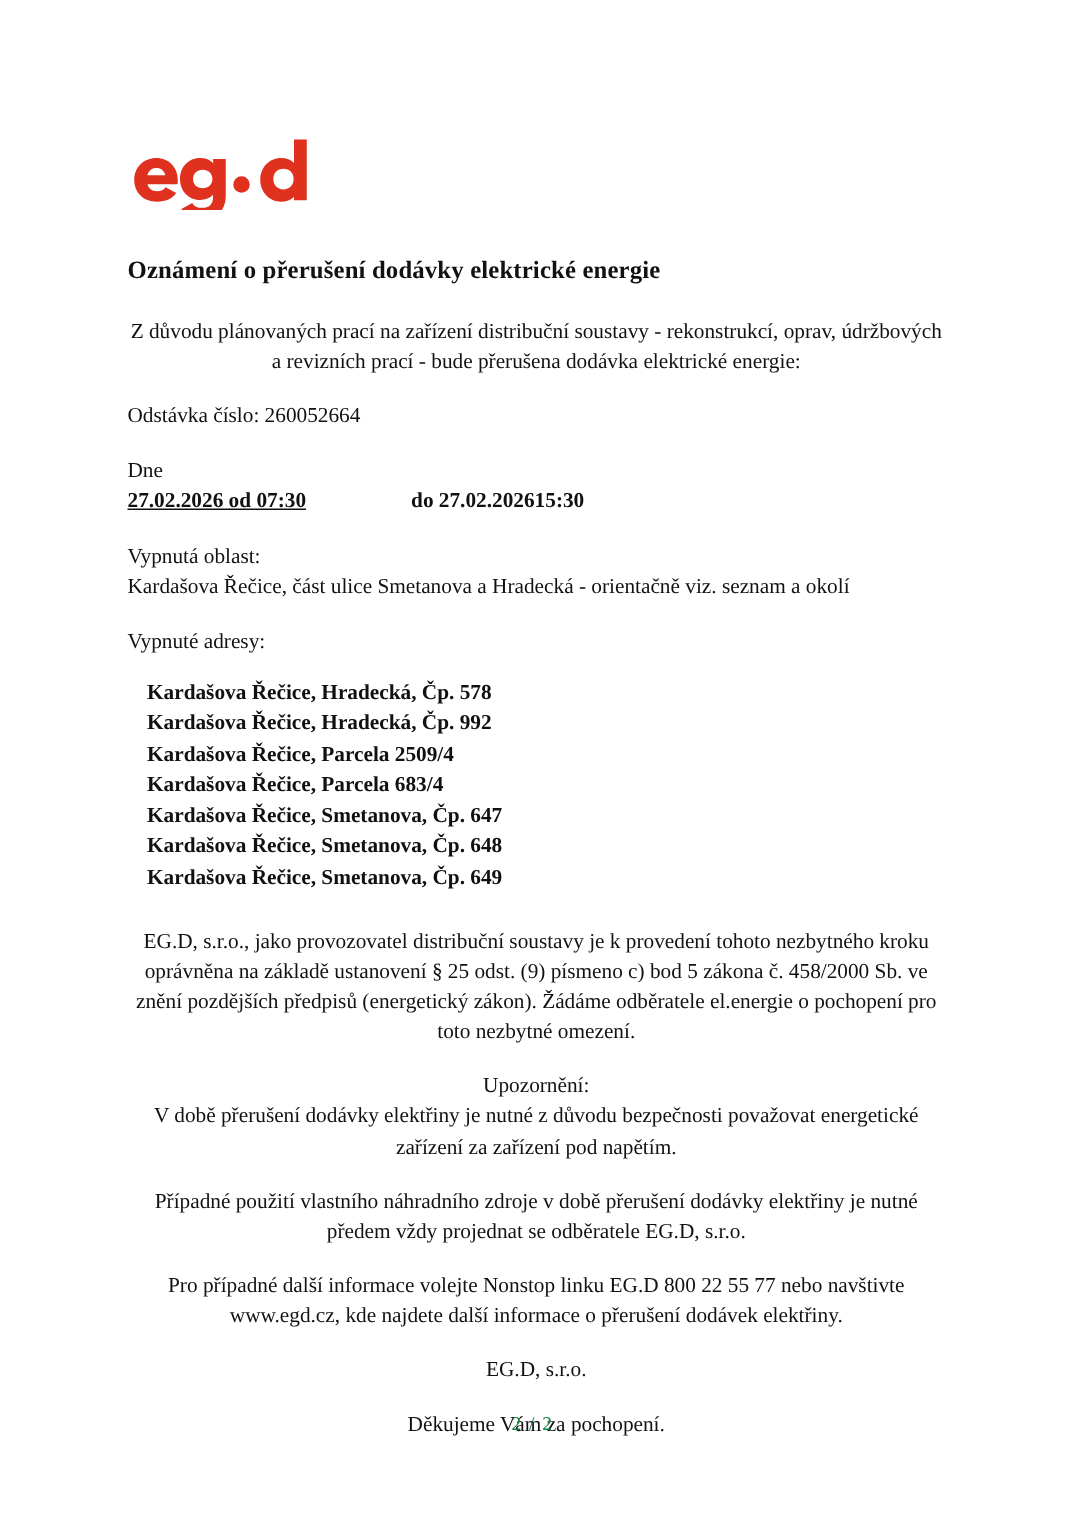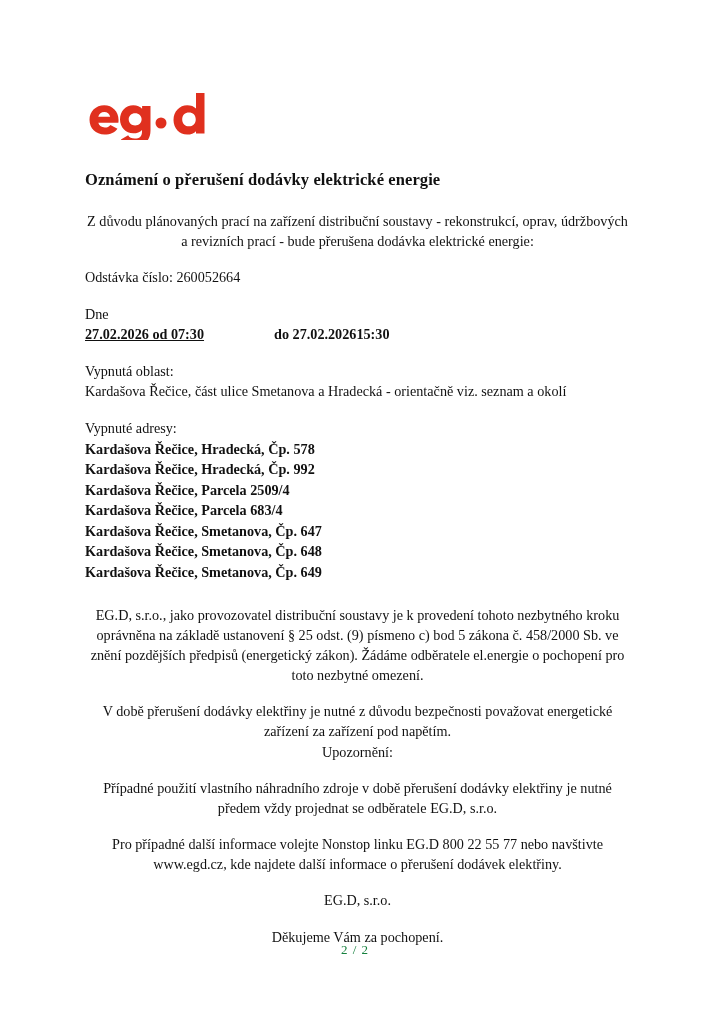--- a/index.html
+++ b/index.html
@@ -61,21 +61,21 @@
 
   .bold-head {
     font-size: 14.2px;
     font-weight: normal;
     line-height: 1.45;
     margin: 0;
   }
 
   .addr-list {
     list-style: none;
-    margin: 0;
+    margin: 13px;
     padding: 0;
   }
   .addr-list li {
     font-size: 14.2px;
     font-weight: bold;
     line-height: 1.45;
     margin: 0;
   }
 
   .spacer-sm { height: 6px; }
@@ -161,22 +161,22 @@
         <li>Kardašova Řečice, Smetanova, Čp. 648</li>
         <li>Kardašova Řečice, Smetanova, Čp. 649</li>
       </ul>
     </div>
 
     <div class="spacer-sm"></div>
 
     <p class="para">EG.D, s.r.o., jako provozovatel distribuční soustavy je k provedení tohoto nezbytného kroku oprávněna na základě ustanovení § 25 odst. (9) písmeno c) bod 5 zákona č. 458/2000 Sb. ve znění pozdějších předpisů (energetický zákon). Žádáme odběratele el.energie o pochopení pro toto nezbytné omezení.</p>
 
     <div class="block">
+      <p class="para" style="margin:0">Upozornění:</p>
       <p class="para" style="margin:0">V době přerušení dodávky elektřiny je nutné z důvodu bezpečnosti považovat energetické zařízení za zařízení pod napětím.</p>
-      <p class="para" style="margin:0">Upozornění:</p>
     </div>
 
     <p class="para">Případné použití vlastního náhradního zdroje v době přerušení dodávky elektřiny je nutné předem vždy projednat se odběratele EG.D, s.r.o.</p>
 
     <p class="para">Pro případné další informace volejte Nonstop linku EG.D 800 22 55 77 nebo navštivte www.egd.cz, kde najdete další informace o přerušení dodávek elektřiny.</p>
 
     <p class="para">EG.D, s.r.o.</p>
 
     <p class="para">Děkujeme Vám za pochopení.</p>
 

